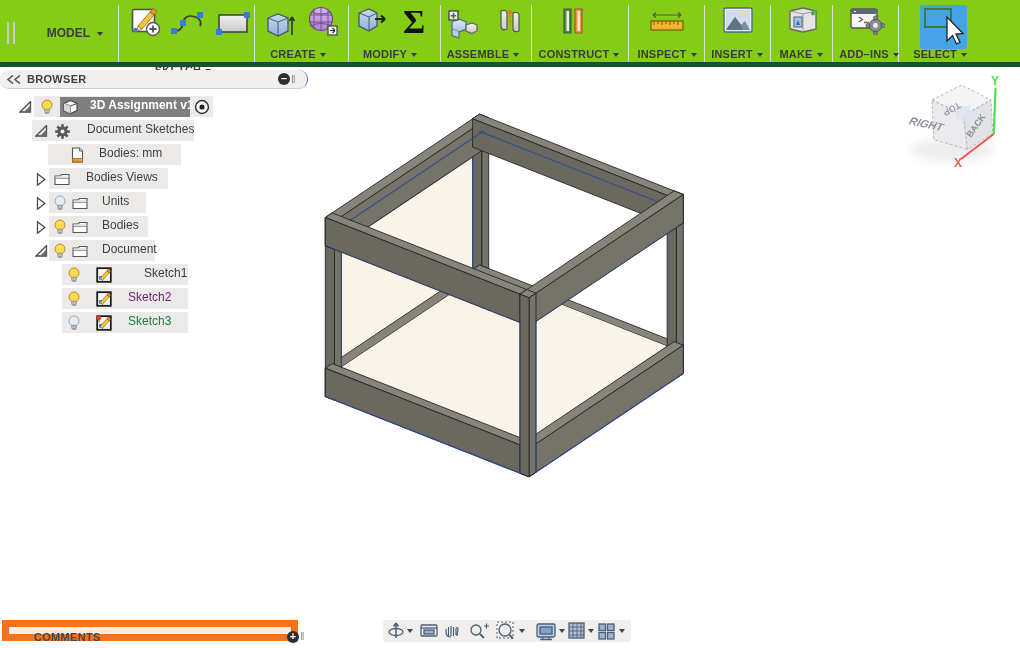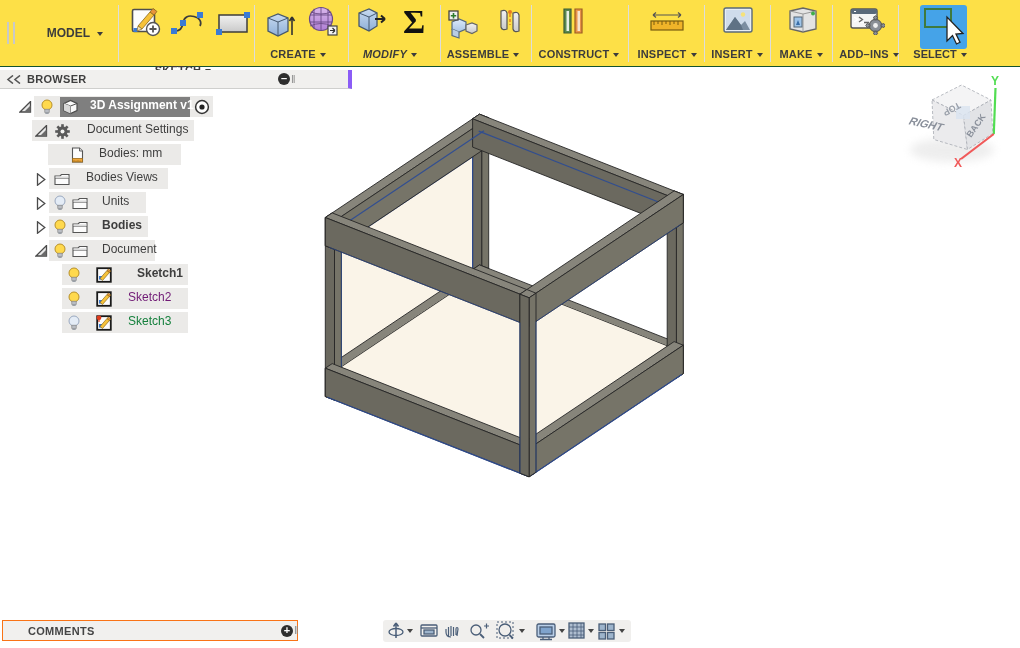--- a/index.html
+++ b/index.html
@@ -1,43 +1,43 @@
 <!DOCTYPE html>
 <html><head><meta charset="utf-8"><style>
 * { margin:0; padding:0; box-sizing:border-box; }
 html,body { width:1020px; height:648px; overflow:hidden; background:#fff;
   font-family:"Liberation Sans", sans-serif; }
 .abs { position:absolute; }
 #topbar { position:absolute; left:0; top:0; width:1020px; height:67px;
-  background:#fde047; border-bottom:1px solid #14532d; }
+  background:#84cc16; border-bottom:5px solid #14532d; }
 .sep { position:absolute; top:5px; height:57px; width:1px; background:#dddddb; }
 #grip { position:absolute; left:7px; top:22px; width:8px; height:22px;
   border-left:2px solid #c9c9c7; border-right:2px solid #c9c9c7; }
 #modellbl { position:absolute; left:30px; top:26px; width:90px; text-align:center;
   font-size:12px; font-weight:bold; color:#3c3c3c; }
 .tgroup { position:absolute; top:5px; }
 .ticons { display:flex; align-items:flex-end; }
 .tlabel { position:absolute; top:48px; width:120px; text-align:center;
   font-size:11px; font-weight:bold; color:#3c3c3c; letter-spacing:0.2px; }
 .car { display:inline-block; width:0; height:0; border-left:3.5px solid transparent;
   border-right:3.5px solid transparent; border-top:4px solid #3c3c3c;
   margin-left:4px; margin-bottom:1px; }
 #selbtn { position:absolute; left:920px; top:5px; width:47px; height:44px;
   background:#45a3e8; border-radius:3px; }
 #sellbl { position:absolute; left:880px; top:48px; width:120px; text-align:center;
   font-size:11px; font-weight:bold; color:#3c3c3c; }
 #canvas { position:absolute; left:0; top:0; }
-#bheader { position:absolute; left:0; top:70px; width:352px; height:19px;
-  background:#f1f0ee; border-bottom:1px solid #cfcfcd; border-right:4px solid #8b5cf6; }
+#bheader { position:absolute; left:0; top:70px; width:308px; height:19px;
+  background:#f1f0ee; border-bottom:1px solid #cfcfcd; border-right:1px solid #8b5cf6;border-radius:9px; }
 #bheader .ttl { position:absolute; left:27px; top:3px; font-size:11px; font-weight:bold;
   color:#3f3f3f; letter-spacing:0.3px; }
 .rowbg { position:absolute; background:#ebeae8; }
 .rtext { position:absolute; font-size:12px; white-space:nowrap; }
 #comments { position:absolute; left:2px; top:620px; width:296px; height:21px;
-  background:#f1f0ee; border:1px solid #f97316; }
+  background:#f1f0ee; border:7px solid #f97316; }
 #comments .ttl { position:absolute; left:25px; top:4px; font-size:11px; font-weight:bold;
   color:#454545; letter-spacing:0.3px; }
 #navbar { position:absolute; left:383px; top:620px; width:248px; height:22px;
   background:#f0efed; border-radius:3px; }
 .circbtn { position:absolute; width:12px; height:12px; border-radius:50%;
   background:#2e2e2e; color:#fff; font-size:11px; line-height:11px; text-align:center;
   font-weight:bold; }
 .pipe { position:absolute; font-size:11px; color:#8a8a8a; }
 </style></head>
 <body>
@@ -262,21 +262,21 @@
               <stop offset="1" stop-color="#b07fd4"></stop>
             </linearGradient>
 </defs>
 <path d="M4 8 L14 4 L22 8 L22 21 L14 26 L4 21 Z" fill="url(#bl)" stroke="#45586e" stroke-width="1.3"></path>
 <path d="M4 8 L14 12 L22 8 M14 12 V26" fill="none" stroke="#45586e" stroke-width="1"></path>
 <path d="M20 14 H30 M30 14 L26 10.5 M30 14 L26 17.5" stroke="#222" stroke-width="2" fill="none"></path>
 </svg>
         <span style="margin-left:14px"><span style="font-family:'Liberation Serif',serif;font-size:34px;font-weight:bold;line-height:30px;color:#111;">Σ</span></span>
       </div>
     </div>
-<div class="tlabel" style="left:330px;font-style:italic;">MODIFY<span class="car"></span></div>
+<div class="tlabel" style="left:330px;">MODIFY<span class="car"></span></div>
     <div class="tgroup" style="left:446px;">
   <div class="ticons">
         <svg width="34" height="32" viewBox="0 0 34 32" style="">
           <defs>
 <linearGradient id="bl" x1="0" y1="0" x2="0" y2="1">
               <stop offset="0" stop-color="#c8daf0"></stop>
               <stop offset="1" stop-color="#8fb0d8"></stop>
             </linearGradient>
 <linearGradient id="bl2" x1="0" y1="0" x2="0" y2="1">
               <stop offset="0" stop-color="#ddeafa"></stop>
@@ -425,21 +425,21 @@
 <rect x="-7.3" y="-1.3" width="3" height="2.6"></rect>
         <rect x="4.3" y="-1.3" width="3" height="2.6"></rect>
 <rect x="-1.3" y="-7.3" width="2.6" height="3" transform="rotate(45)"></rect>
         <rect x="-1.3" y="4.3" width="2.6" height="3" transform="rotate(45)"></rect>
 <rect x="-7.3" y="-1.3" width="3" height="2.6" transform="rotate(45)"></rect>
         <rect x="4.3" y="-1.3" width="3" height="2.6" transform="rotate(45)"></rect>
       </g>
 <circle r="2" fill="#f2f2f0"></circle>
     </g>
   </svg>
-<div class="rtext" style="left:87px;top:122px;font-weight:normal;color:#3e3e3e">Document Settings</div>
+<div class="rtext" style="left:87px;top:122px;font-weight:normal;color:#3e3e3e">Document Sketches</div>
 <div class="rowbg" style="left:48px;top:144px;width:133px;height:21px"></div>
 <svg class="abs" style="left:71px;top:147px" width="13" height="16" viewBox="0 0 13 16">
 <path d="M1.5 1 L8.5 1 L11.5 4 L11.5 15 L1.5 15 Z" fill="#fdfdfd" stroke="#555" stroke-width="1.1"></path>
 <path d="M8.5 1 L8.5 4 L11.5 4" fill="#e0e0e0" stroke="#555" stroke-width="0.9"></path>
 <rect x="1.5" y="11.5" width="10" height="3.5" fill="#f0a63a" stroke="#9a6a1a" stroke-width="0.8"></rect>
 <path d="M3 13 v2 M5 13.5 v1.5 M7 13 v2 M9 13.5 v1.5" stroke="#9a6a1a" stroke-width="0.7"></path>
   </svg>
 <div class="rtext" style="left:99px;top:146px;font-weight:normal;color:#3e3e3e">Bodies: mm</div>
 <div class="rowbg" style="left:49px;top:168px;width:119px;height:21px"></div>
 <svg class="abs" style="left:36px;top:173px" width="10" height="13" viewBox="0 0 10 13">
@@ -473,21 +473,21 @@
 <svg class="abs" style="left:54px;top:219px" width="12" height="16" viewBox="0 0 12 16">
 <circle cx="6" cy="6" r="5" fill="#ffd94d" stroke="#b8912a" stroke-width="1"></circle>
 <rect x="3.8" y="10.2" width="4.4" height="3.2" fill="#b9bdc4" stroke="#888" stroke-width="0.7"></rect>
 <rect x="4.3" y="13.4" width="3.4" height="1.6" fill="#9aa0a8"></rect>
   </svg>
 <svg class="abs" style="left:72px;top:221px" width="16" height="13" viewBox="0 0 16 13">
 <path d="M1 3 L1 11.5 L15 11.5 L15 1.5 L7.5 1.5 L6 3 Z" fill="#fcfcfc" stroke="#555" stroke-width="1.1"></path>
 <path d="M1 5.2 L15 5.2" stroke="#555" stroke-width="0.8"></path>
 <path d="M1.5 3.4 h13 v1.4 h-13z" fill="#dcdcdc"></path>
   </svg>
-<div class="rtext" style="left:102px;top:218px;font-weight:bold;color:#3e3e3e">Bodies</div>
+<div class="rtext" style="left:102px;top:218px;font-weight:normal;color:#3e3e3e">Bodies</div>
 <div class="rowbg" style="left:49px;top:240px;width:106px;height:21px"></div>
 <svg class="abs" style="left:35px;top:245px" width="13" height="12" viewBox="0 0 13 12">
     <polygon points="11.5,0.5 11.5,11 1,11" fill="#e8e8e8" stroke="#4a4a4a" stroke-width="1.3"></polygon>
     <polygon points="11.5,4.5 11.5,11 5,11" fill="#6a6a6a"></polygon>
   </svg>
 <svg class="abs" style="left:54px;top:243px" width="12" height="16" viewBox="0 0 12 16">
 <circle cx="6" cy="6" r="5" fill="#ffd94d" stroke="#b8912a" stroke-width="1"></circle>
 <rect x="3.8" y="10.2" width="4.4" height="3.2" fill="#b9bdc4" stroke="#888" stroke-width="0.7"></rect>
 <rect x="4.3" y="13.4" width="3.4" height="1.6" fill="#9aa0a8"></rect>
   </svg>
@@ -502,21 +502,21 @@
 <circle cx="6" cy="6" r="5" fill="#ffd94d" stroke="#b8912a" stroke-width="1"></circle>
 <rect x="3.8" y="10.2" width="4.4" height="3.2" fill="#b9bdc4" stroke="#888" stroke-width="0.7"></rect>
 <rect x="4.3" y="13.4" width="3.4" height="1.6" fill="#9aa0a8"></rect>
   </svg>
 <svg class="abs" style="left:96px;top:267px" width="16" height="16" viewBox="0 0 16 16">
 <rect x="1.2" y="1.2" width="13.6" height="13.6" fill="#fdfdfd" stroke="#1a1a1a" stroke-width="1.8"></rect>
 <rect x="3" y="9" width="3.6" height="3.6" fill="#3a7bd5"></rect>
 <polygon points="4,11.5 11,3.5 13.5,5.5 6.5,13.5" fill="#f6c23a" stroke="#7a5a10" stroke-width="0.6"></polygon>
 <polygon points="11,3.5 12.3,2 14.8,4 13.5,5.5" fill="#e8943a" stroke="#7a5a10" stroke-width="0.6"></polygon>
 </svg>
-<div class="rtext" style="left:137px;top:266px;font-weight:bold;color:#3e3e3e">Sketch1</div>
+<div class="rtext" style="left:144px;top:266px;font-weight:normal;color:#3e3e3e">Sketch1</div>
 <div class="rowbg" style="left:62px;top:288px;width:126px;height:21px"></div>
 <svg class="abs" style="left:68px;top:291px" width="12" height="16" viewBox="0 0 12 16">
 <circle cx="6" cy="6" r="5" fill="#ffd94d" stroke="#b8912a" stroke-width="1"></circle>
 <rect x="3.8" y="10.2" width="4.4" height="3.2" fill="#b9bdc4" stroke="#888" stroke-width="0.7"></rect>
 <rect x="4.3" y="13.4" width="3.4" height="1.6" fill="#9aa0a8"></rect>
   </svg>
 <svg class="abs" style="left:96px;top:291px" width="16" height="16" viewBox="0 0 16 16">
 <rect x="1.2" y="1.2" width="13.6" height="13.6" fill="#fdfdfd" stroke="#1a1a1a" stroke-width="1.8"></rect>
 <rect x="3" y="9" width="3.6" height="3.6" fill="#3a7bd5"></rect>
 <polygon points="4,11.5 11,3.5 13.5,5.5 6.5,13.5" fill="#f6c23a" stroke="#7a5a10" stroke-width="0.6"></polygon>

